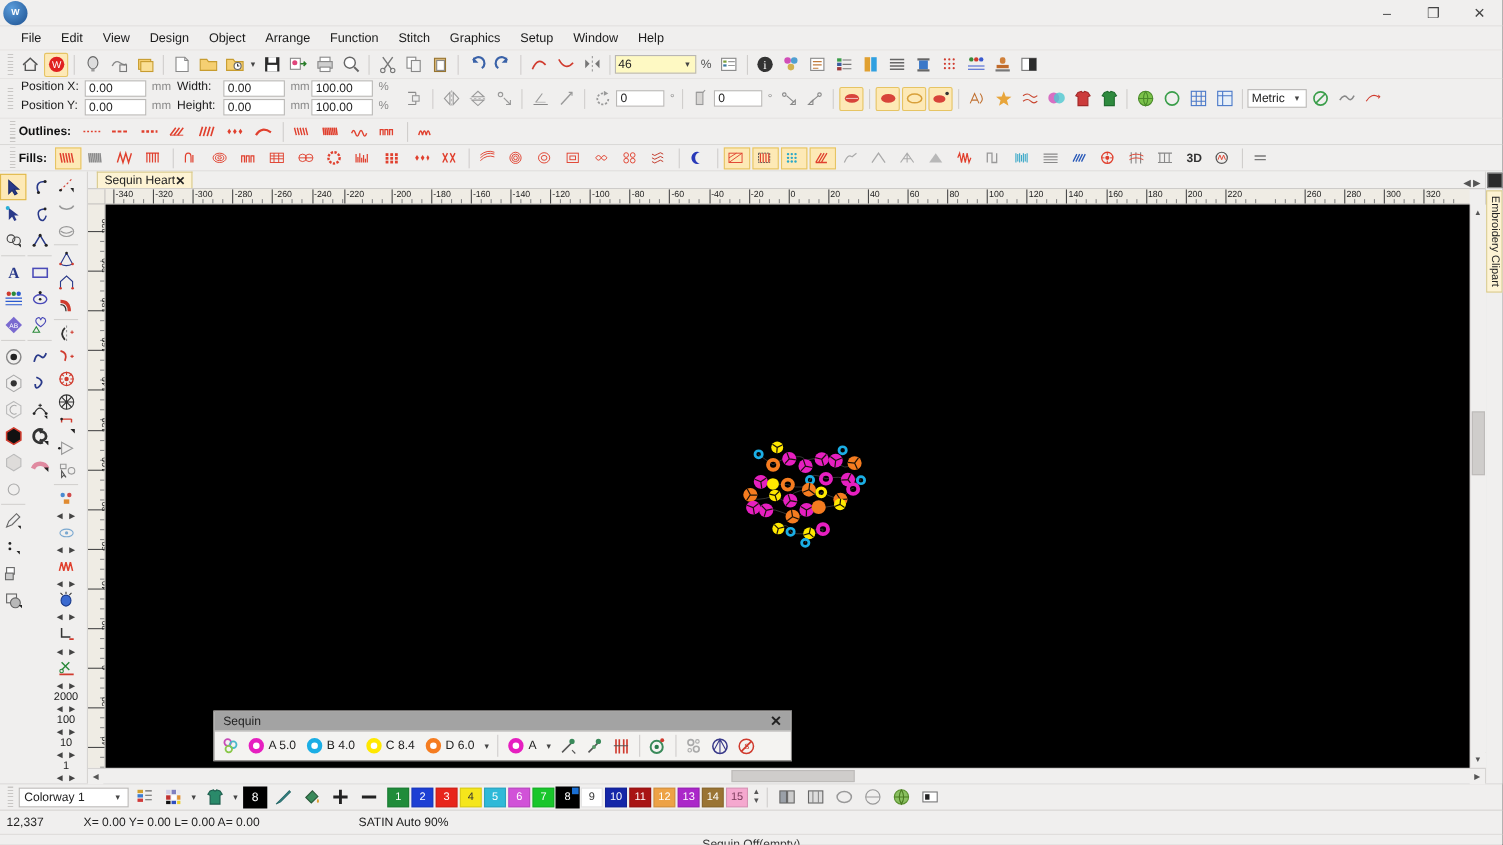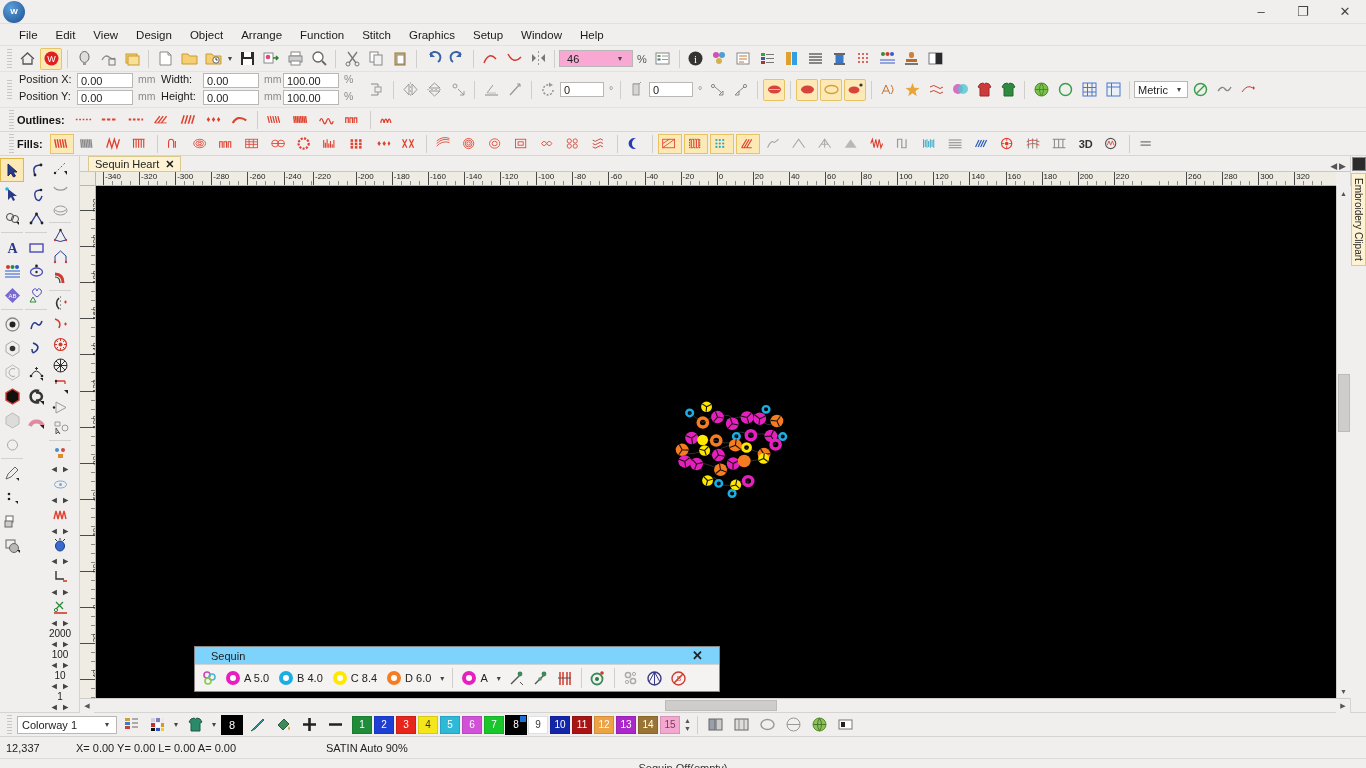--- a/index.html
+++ b/index.html
@@ -80,21 +80,21 @@
     justify-content:center;border:1px solid transparent;cursor:default;
     font-size:13px;position:relative;}
   .tool.sel{background:#fde9b6;border-color:#e0b84a;}
   .toolsep{width:22px;height:1px;background:#d3d1cf;margin:2px 0;}
   .numlbl{font-size:10px;color:#222;}
 
   #docarea{flex:1;display:flex;flex-direction:column;position:relative;}
   #tabstrip{height:16px;background:#f0efee;display:flex;align-items:flex-end;
     border-bottom:1px solid #c9c7c5;position:relative;padding-left:8px;}
   .doctab{height:15px;background:#fdf3d4;border:1px solid #d8c98e;border-bottom:none;
-    display:flex;align-items:center;padding:0 6px;font-size:11px;gap:6px;cursor:default;}
+    display:flex;align-items:center;padding:0 6px;font-size:11px;gap:0;cursor:default;}
   .tabclose{font-size:11px;font-weight:bold;color:#222;}
   #tabnav{margin-left:auto;display:flex;gap:2px;padding-right:4px;font-size:9px;color:#555;}
 
   #rulerrow{display:flex;height:14px;}
   #corner{width:16px;height:14px;background:#efece4;border-right:1px solid #b9b7b5;
     border-bottom:1px solid #b9b7b5;}
   #hruler{flex:1;height:14px;background:#efece4;position:relative;overflow:hidden;
     border-bottom:1px solid #b9b7b5;}
   #vrulerwrap{display:flex;flex:1;}
   #vruler{width:16px;background:#efece4;position:relative;overflow:hidden;
@@ -121,22 +121,22 @@
 
   #rightdock{width:16px;background:#f0efee;border-left:1px solid #d6d4d2;
     display:flex;flex-direction:column;align-items:center;}
   #clipart-tab{writing-mode:vertical-rl;background:#fdf3d4;border:1px solid #d8c98e;
     font-size:10px;padding:4px 1px;margin-top:2px;color:#222;cursor:default;}
 
   
   #sequin-docker{position:absolute;left:98px;bottom:6px;width:526px;height:46px;
     background:#f4f3f1;border:1px solid #8a8886;box-shadow:0 1px 4px rgba(0,0,0,.35);
     display:flex;flex-direction:column;}
-  #sq-title{height:18px;display:flex;align-items:center;padding:0 16px;
-    background:#7dd3fc;border-bottom:1px solid #d4d2d0;font-size:11px;}
+  #sq-title{height:18px;display:flex;align-items:center;padding:0 8px;
+    background:#a3a3a3;border-bottom:1px solid #d4d2d0;font-size:11px;}
   #sq-close{margin-left:auto;font-size:13px;font-weight:bold;cursor:default;}
   #sq-body{flex:1;display:flex;align-items:center;padding:0 3px;gap:2px;}
   .sqchip{display:flex;align-items:center;gap:4px;padding:1px 4px;cursor:default;}
   .ring{width:14px;height:14px;border-radius:50%;border:4px solid #000;
     background:#fff;box-sizing:border-box;}
   .sqlabel{font-size:11px;}
   .sqbtn{width:22px;height:22px;display:flex;align-items:center;justify-content:center;
     border:1px solid transparent;cursor:default;}
   .caret{font-size:8px;color:#444;padding:0 3px;cursor:default;}
   .sqsep{width:1px;height:20px;background:#d0cecc;margin:0 3px;}
@@ -313,21 +313,21 @@
   </div>
   <div class="tbtn">
     <svg class="g" viewBox="0 0 17 17">
         <path d="M8.5 1 v15" stroke="#999" stroke-dasharray="2 2"></path>
         <path d="M2 4 L6 8 L2 12z" fill="#777"></path>
         <path d="M15 4 L11 8 L15 12z" fill="#777"></path>
       </svg>
   </div>
   <div class="tsep"></div>
   <div class="spin">
-    <div style="width:74px;height:17px;border:1px solid #b9b7b5;background:#f9a8d4;display:flex;align-items:center;padding:0 7px;">
+    <div style="width:74px;height:17px;border:1px solid #b9b7b5;background:#fef9c3;display:flex;align-items:center;padding:0 2px;">
       <span style="font-size:11px;">46</span>
       <span class="caret" style="margin-left:auto;">▾</span>
     </div>
     <span style="font-size:11px;color:#555;padding:0 4px;">%</span>
   </div>
   <div class="tbtn">
     <svg class="g" viewBox="0 0 17 17">
         <rect x="2" y="3" width="13" height="11" fill="#fff" stroke="#888"></rect>
         <rect x="3.5" y="5" width="3" height="2" fill="#7a9e3a"></rect>
         <rect x="3.5" y="8.5" width="3" height="2" fill="#3a7a9e"></rect>

